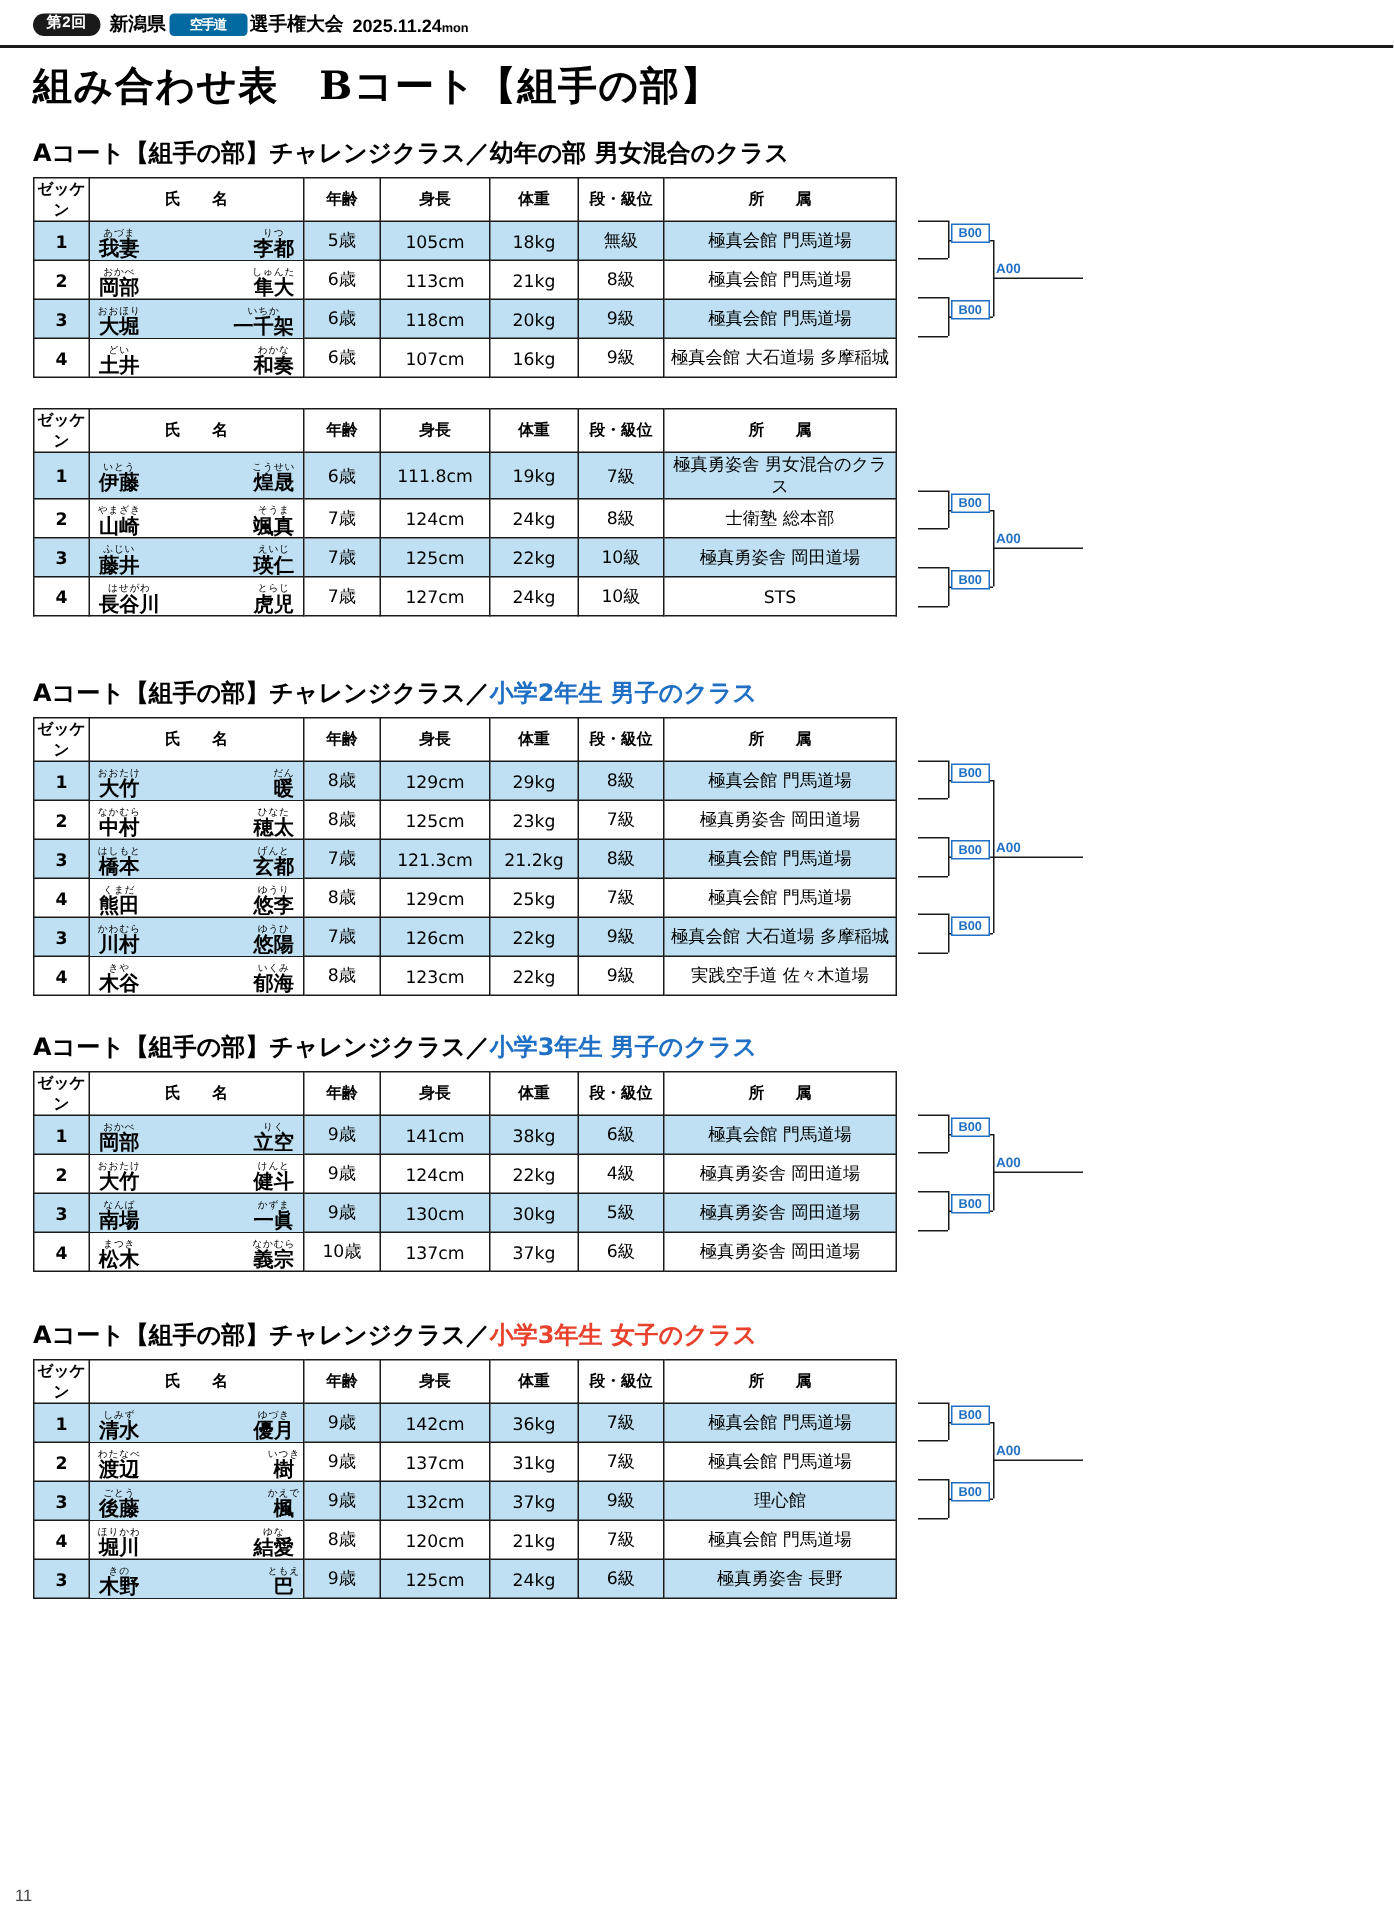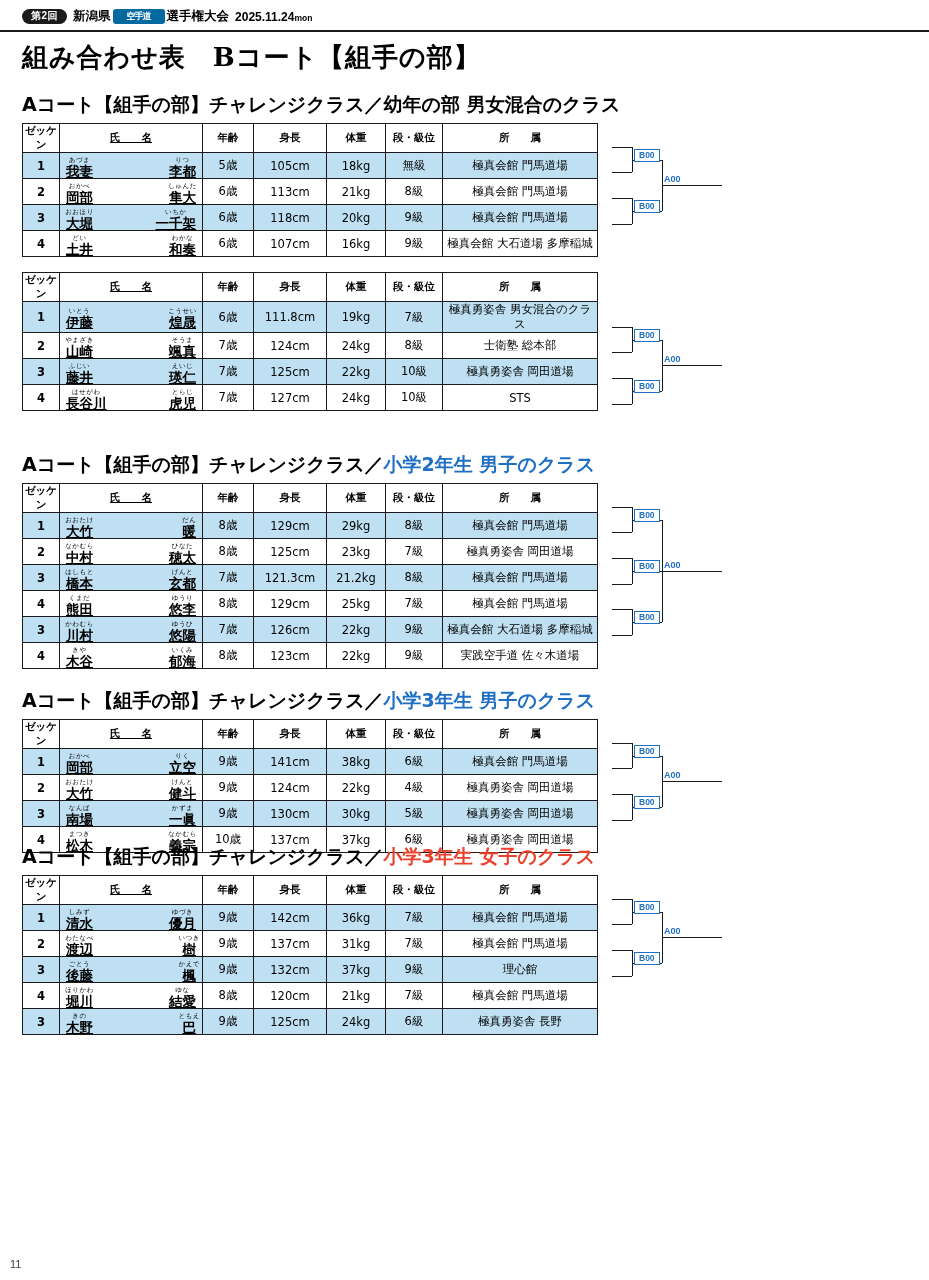--- a/index.html
+++ b/index.html
@@ -34,21 +34,21 @@
   
   .page-title{
     position:absolute;left:22px;top:40px;
     font-family:"DejaVu Serif","Liberation Serif",serif;
     font-size:26px;font-weight:bold;letter-spacing:1px;
   }
 
   
   .block{position:absolute;left:22px;}
   .block-title{
-    font-size:19px;font-weight:bold;white-space:nowrap;margin-bottom:5px;
+    font-size:16px;font-weight:bold;white-space:nowrap;margin-bottom:5px;
     font-family:"DejaVu Sans","Liberation Sans",sans-serif;
   }
   .t-blue{color:#1f6fc4;}
   .t-red{color:#e8412c;}
 
   table.roster{
     border-collapse:collapse;
     table-layout:fixed;
     width:568px;
     font-family:"DejaVu Sans","Liberation Sans",sans-serif;
@@ -58,21 +58,21 @@
     font-size:11.5px;
     text-align:center;
     padding:0;
     height:25px;
     vertical-align:middle;
   }
   table.roster thead th{
     height:19px;font-size:10.5px;font-weight:bold;background:#fff;
   }
   .col-bib{width:36px;}
-  .col-name{width:142px;text-decoration:underline;}
+  .col-name{width:142px;}
   .col-age{width:50px;}
   .col-hgt{width:72px;}
   .col-wgt{width:58px;}
   .col-rank{width:56px;}
   .col-dojo{width:154px;}
 
   tr.hl td{background:#bfe0f2;}
   td.bib{font-weight:bold;font-size:12px;}
   td.name{position:relative;}
   .namewrap{
@@ -525,21 +525,21 @@
         <div class="bkt-line" style="left: 20px; top: 64px; width: 1px; height: 25.6px;"></div>
         <div class="bkt-line" style="left: 0px; top: 64px; width: 20px; height: 1px;"></div>
         <div class="bkt-line" style="left: 0px; top: 89.6px; width: 20px; height: 1px;"></div>
         <div class="bkt-line" style="left: 20px; top: 76.8px; width: 30px; height: 1px;"></div>
         <div class="bnode" style="left: 22px; top: 65.8px;">B00</div>
         <div class="bkt-line" style="left: 50px; top: 25.6px; width: 1px; height: 51.2px;"></div>
         <div class="bkt-line" style="left: 50px; top: 51.2px; width: 60px; height: 1px;"></div>
         <div class="anode" style="left: 52px; top: 40.2px;">A00</div>
       </div>
     </div>
-    <div class="block" style="top: 844px;">
+    <div class="block" style="top: 880px;">
       <div class="block-title"><span>Aコート【組手の部】チャレンジクラス／</span><span class="t-red">小学3年生  女子のクラス</span></div>
       <table class="roster">
         <thead>
           <tr>
             <th class="col-bib">ゼッケン</th>
             <th class="col-name">氏　　名</th>
             <th class="col-age">年齢</th>
             <th class="col-hgt">身長</th>
             <th class="col-wgt">体重</th>
             <th class="col-rank">段・級位</th>

